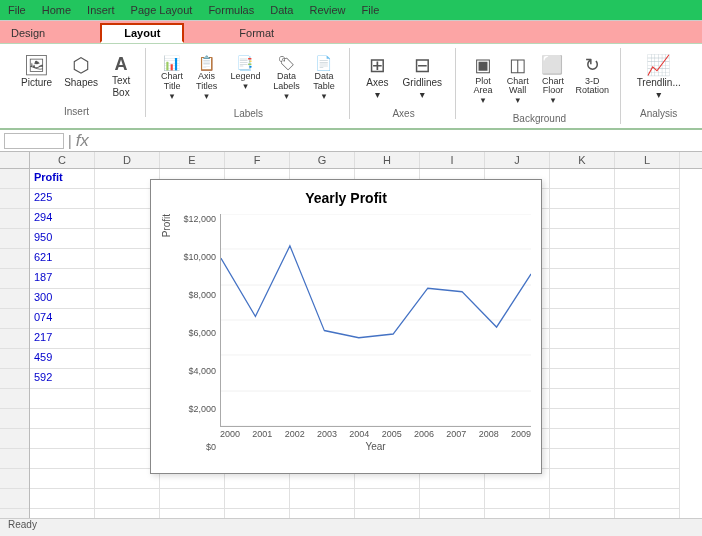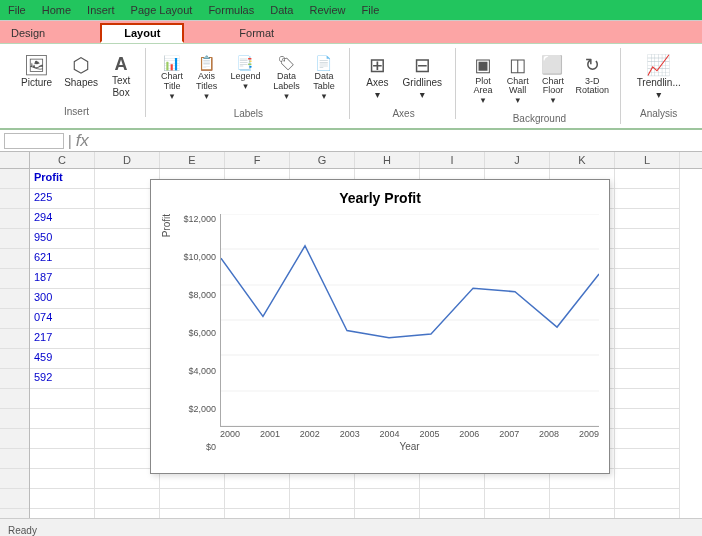--- a/index.html
+++ b/index.html
@@ -240,21 +240,21 @@
       white-space: nowrap;
     }
     .grid-cell.bold { font-weight: bold; }
     .grid-cell.blue { color: #0000cc; }
 
     
     .chart-container {
       position: absolute;
       left: 120px;
       top: 10px;
-      width: 460px;
+      width: 392px;
       height: 295px;
       background: #fff;
       border: 1px solid #888;
       box-shadow: 2px 2px 6px rgba(0,0,0,0.15);
       padding: 10px;
     }
 
     .chart-title {
       text-align: center;
       font-size: 14px;
@@ -322,21 +322,21 @@
     
     .status-bar {
       position: fixed;
       bottom: 0;
       left: 0;
       right: 0;
       height: 18px;
       background: #f1f1f1;
       border-top: 1px solid #ccc;
       display: flex;
-      align-items: flex-end;
+      align-items: flex-start;
       padding: 0 8px;
       font-size: 10px;
       color: #555;
     }
 
     svg.line-chart {
       width: 100%;
       height: 100%;
     }
 

